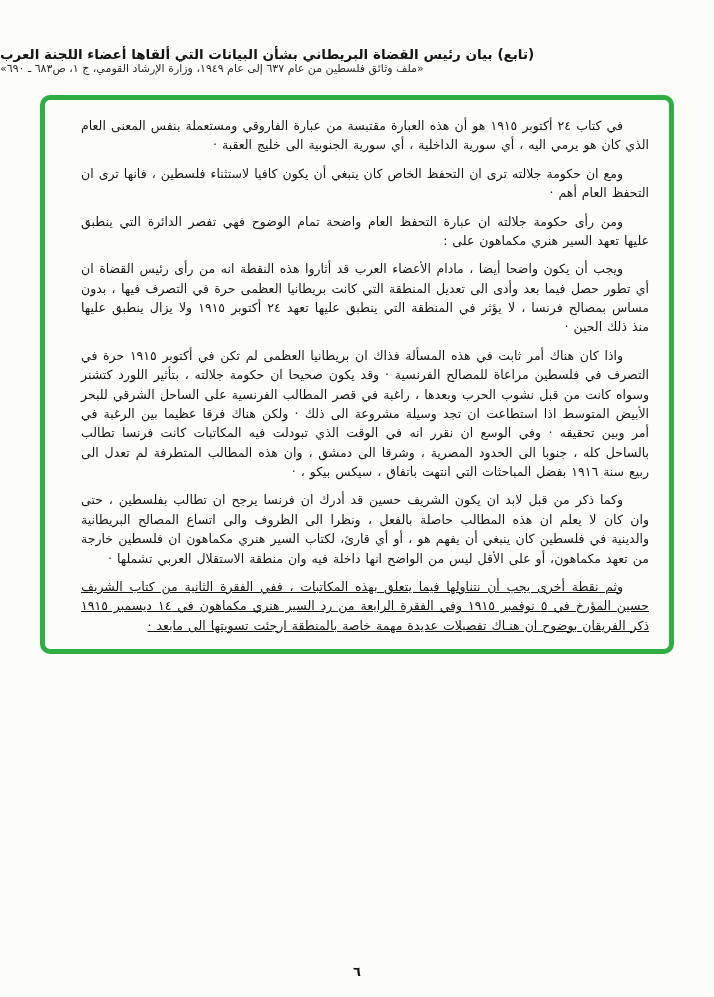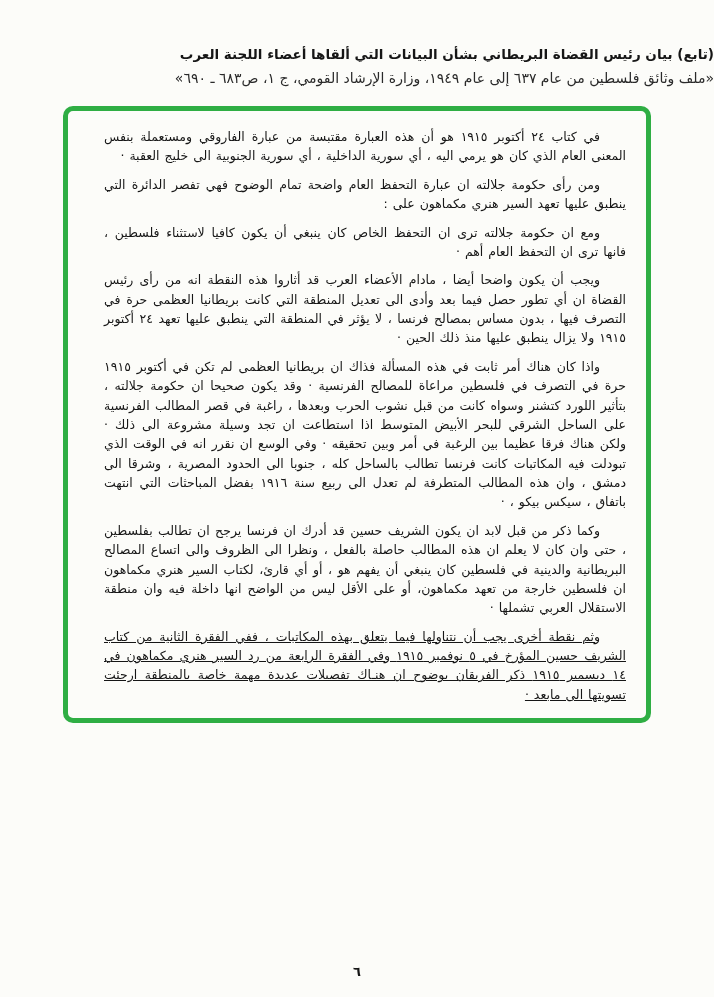--- a/index.html
+++ b/index.html
@@ -11,34 +11,33 @@
     width: 714px;
     height: 997px;
     background: var(--paper);
     font-family: "DejaVu Sans", sans-serif;
     color: var(--ink);
     direction: rtl;
     overflow: hidden;
   }
   header.doc-header {
     padding-top: 46px;
-    text-align: right;
+    text-align: left;
   }
   .doc-title {
     font-size: 13.5px;
     font-weight: bold;
     letter-spacing: 0.2px;
   }
   .doc-subtitle {
-    margin-top: 8px;
-    font-size: 14px;
+    font-size: 11px;
     color: #2a2a2a;
   }
   .content-box {
-    width: 588px;
+    width: 634px;
     margin: 20px auto 0;
     border: 5px solid var(--green);
     border-radius: 10px;
     padding: 16px 20px 14px 36px;
     background: var(--paper);
   }
   .body-text p.para {
     font-size: 12.5px;
     line-height: 1.55;
     text-align: justify;
@@ -65,22 +64,22 @@
 <div class="page">
 
   <header class="doc-header">
     <div class="doc-title">(تابع) بيان رئيس القضاة البريطاني بشأن البيانات التي ألقاها أعضاء اللجنة العرب</div>
     <div class="doc-subtitle">«ملف وثائق فلسطين من عام ٦٣٧ إلى عام ١٩٤٩، وزارة الإرشاد القومي، ج ١، ص٦٨٣ ـ ٦٩٠»</div>
   </header>
 
   <div class="content-box">
     <div class="body-text">
         <p class="para">في كتاب ٢٤ أكتوبر ١٩١٥ هو أن هذه العبارة مقتبسة من عبارة الفاروقي ومستعملة بنفس المعنى العام الذي كان هو يرمي اليه ، أي سورية الداخلية ، أي سورية الجنوبية الى خليج العقبة ·</p>
+        <p class="para">ومع ان حكومة جلالته ترى ان التحفظ الخاص كان ينبغي أن يكون كافيا لاستثناء فلسطين ، فانها ترى ان التحفظ العام أهم ·</p>
         <p class="para">ومن رأى حكومة جلالته ان عبارة التحفظ العام واضحة تمام الوضوح فهي تفصر الدائرة التي ينطبق عليها تعهد السير هنري مكماهون على :</p>
-        <p class="para">ومع ان حكومة جلالته ترى ان التحفظ الخاص كان ينبغي أن يكون كافيا لاستثناء فلسطين ، فانها ترى ان التحفظ العام أهم ·</p>
         <p class="para">ويجب أن يكون واضحا أيضا ، مادام الأعضاء العرب قد أثاروا هذه النقطة انه من رأى رئيس القضاة ان أي تطور حصل فيما بعد وأدى الى تعديل المنطقة التي كانت بريطانيا العظمى حرة في التصرف فيها ، بدون مساس بمصالح فرنسا ، لا يؤثر في المنطقة التي ينطبق عليها تعهد ٢٤ أكتوبر ١٩١٥ ولا يزال ينطبق عليها منذ ذلك الحين ·</p>
         <p class="para">واذا كان هناك أمر ثابت في هذه المسألة فذاك ان بريطانيا العظمى لم تكن في أكتوبر ١٩١٥ حرة في التصرف في فلسطين مراعاة للمصالح الفرنسية · وقد يكون صحيحا ان حكومة جلالته ، بتأثير اللورد كتشنر وسواه كانت من قبل نشوب الحرب وبعدها ، راغبة في قصر المطالب الفرنسية على الساحل الشرقي للبحر الأبيض المتوسط اذا استطاعت ان تجد وسيلة مشروعة الى ذلك · ولكن هناك فرقا عظيما بين الرغبة في أمر وبين تحقيقه · وفي الوسع ان نقرر انه في الوقت الذي تبودلت فيه المكاتبات كانت فرنسا تطالب بالساحل كله ، جنوبا الى الحدود المصرية ، وشرقا الى دمشق ، وان هذه المطالب المتطرفة لم تعدل الى ربيع سنة ١٩١٦ بفضل المباحثات التي انتهت باتفاق ، سيكس بيكو ، ·</p>
         <p class="para">وكما ذكر من قبل لابد ان يكون الشريف حسين قد أدرك ان فرنسا يرجح ان تطالب بفلسطين ، حتى وان كان لا يعلم ان هذه المطالب حاصلة بالفعل ، ونظرا الى الظروف والى اتساع المصالح البريطانية والدينية في فلسطين كان ينبغي أن يفهم هو ، أو أي قارئ، لكتاب السير هنري مكماهون ان فلسطين خارجة من تعهد مكماهون، أو على الأقل ليس من الواضح انها داخلة فيه وان منطقة الاستقلال العربي تشملها ·</p>
         <p class="para">وثم نقطة أخرى يجب أن نتناولها فيما يتعلق بهذه المكاتبات ، ففي الفقرة الثانية من كتاب الشريف حسين المؤرخ في ٥ نوفمبر ١٩١٥ وفي الفقرة الرابعة من رد السير هنري مكماهون في ١٤ ديسمبر ١٩١٥ ذكر الفريقان بوضوح ان هنـاك تفصيلات عديدة مهمة خاصة بالمنطقة ارجئت تسويتها الى مابعد ·</p>
       </div>
   </div>
 
   <footer class="doc-footer">
     <div class="page-number">٦</div>
   </footer>

